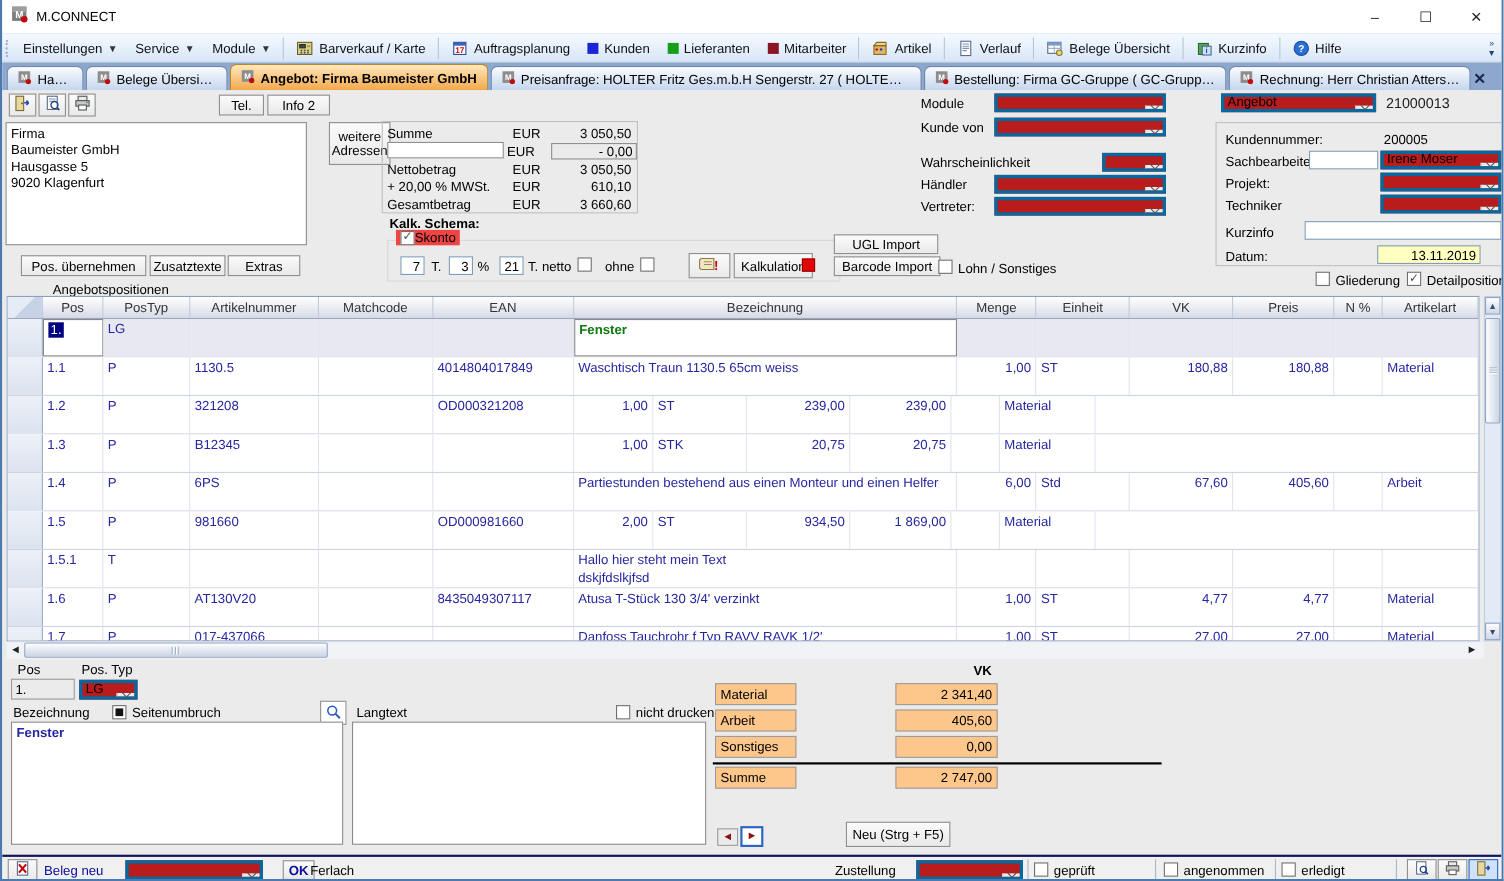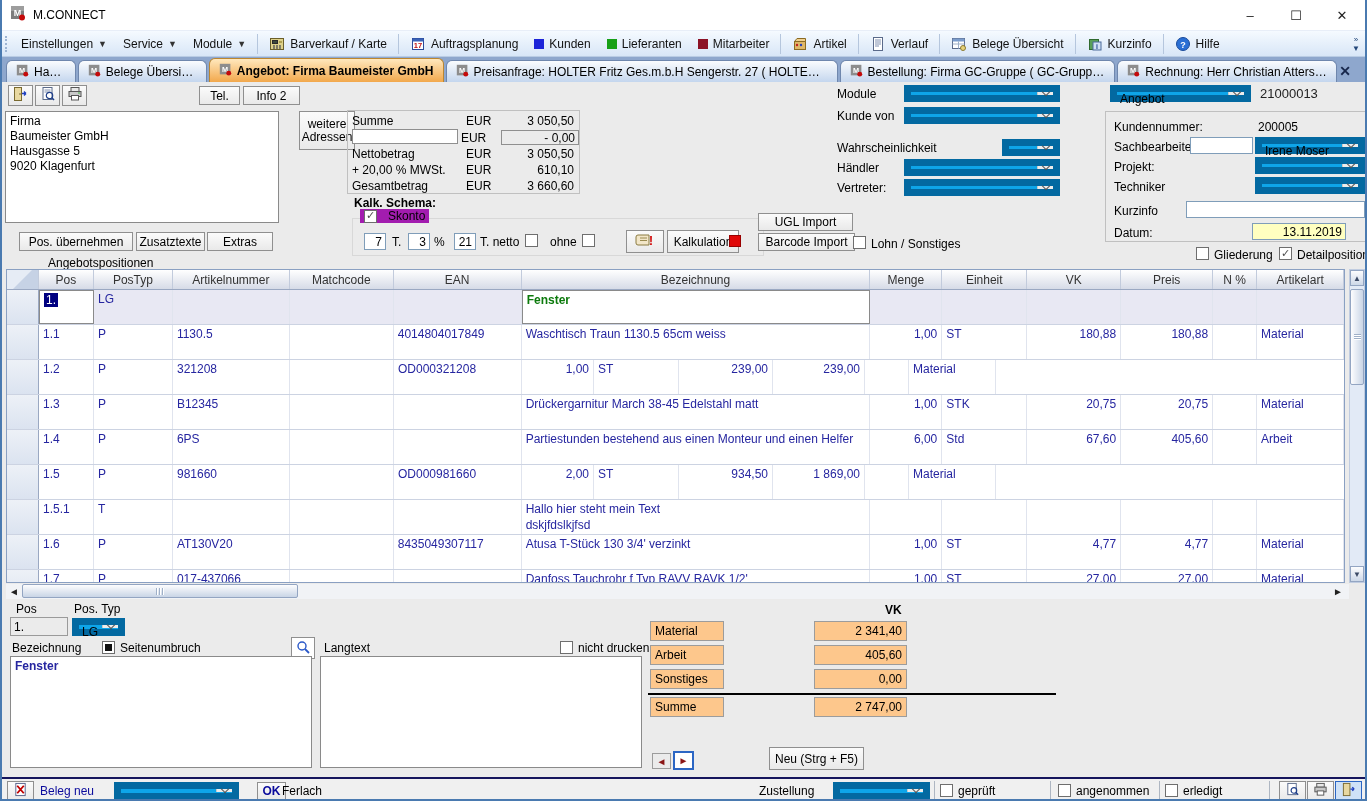--- a/index.html
+++ b/index.html
@@ -31,21 +31,21 @@
   .tab.active{background:linear-gradient(#ffe8bd,#f2a84c);font-weight:bold;border-color:#bb8630;height:24px;flex-shrink:0;}
   .tab-close{margin:0 14px 4px auto;font-size:14px;font-weight:bold;color:#17264a;line-height:14px;}
   
   .content{position:absolute;left:0;top:82px;width:1363px;height:695px;background:#ebebeb;font-size:12px;}
   .lbl{position:absolute;white-space:nowrap;color:#000;}
   .bold{font-weight:bold;}
   .btn{position:absolute;background:linear-gradient(#fbfbfb,#e9e9e9);border:1px solid #8f8f8f;display:flex;align-items:center;justify-content:center;font-size:12px;color:#000;text-align:center;margin-left:14px;}
   .ibtn{position:absolute;width:25px;height:21px;background:linear-gradient(#fbfbfb,#e9e9e9);border:1px solid #8f8f8f;display:flex;align-items:center;justify-content:center;}
   .tbox{position:absolute;background:#fff;border:1px solid #8a8a8a;padding:2px 4px;white-space:pre-line;line-height:15px;overflow:hidden;}
   .inp{position:absolute;background:#fff;border:1px solid #7f9db9;padding:0 3px;display:flex;align-items:center;font-size:12px;}
-  .combo{position:absolute;height:17px;background:#0ea5e9;border:7px solid #0369a1;display:flex;align-items:flex-start;}
+  .combo{position:absolute;height:17px;background:#b91c1c;border:3px solid #0369a1;display:flex;align-items:flex-end;}
   .combo .val{flex:1;padding:0 3px;display:flex;align-items:center;overflow:hidden;white-space:nowrap;font-size:12px;}
   .combo .dd{width:16px;background:#ececec;border-left:1px solid #c8c8c8;display:flex;align-items:center;justify-content:center;}
   .chev{width:6px;height:6px;border-right:1.5px solid #555;border-bottom:1.5px solid #555;transform:rotate(45deg);margin-top:-3px;}
   .cb{width:13px;height:13px;background:#fff;border:1px solid #6e6e6e;display:inline-flex;align-items:center;justify-content:center;flex:0 0 auto;}
   .cb.checked::after{content:"✓";font-size:11px;color:#4d4d4d;line-height:1;margin-top:-1px;}
   .cb.filled::after{content:"";width:7px;height:7px;background:#111;}
   .abs{position:absolute;}
   
   .sumbox{position:absolute;left:345px;top:28px;width:233px;height:84px;border:1px solid #c0c0c0;padding-top:2px;}
   .sumrow{display:flex;height:16px;align-items:center;}
@@ -351,21 +351,21 @@
         </div>
       <div class="sumrow">
           <span class="sl">Gesamtbetrag</span>
           <span class="sc">EUR</span>
           <span class="sv">3 660,60</span>
         </div>
     </div>
 
     <span class="lbl bold" style="left:352px;top:114px;">Kalk. Schema:</span>
     <div class="fieldset" style="left:350px;top:136px;width:412px;height:38px;"></div>
-    <span class="abs" style="left:358px;top:127px;background:#a21caf;padding:0 4px;display:flex;align-items:center;gap:11px;">
+    <span class="abs" style="left:358px;top:127px;background:#ef4444;padding:0 4px;display:flex;align-items:center;gap:0;">
       <span class="cb checked"></span>
       <span>Skonto</span>
     </span>
     <span class="inp" style="left:362px;top:151px;width:22px;height:17px;justify-content:flex-end;">7</span>
     <span class="lbl" style="left:390px;top:153px;">T.</span>
     <span class="inp" style="left:406px;top:151px;width:22px;height:17px;justify-content:flex-end;">3</span>
     <span class="lbl" style="left:432px;top:153px;">%</span>
     <span class="inp" style="left:452px;top:151px;width:22px;height:17px;justify-content:flex-end;">21</span>
     <span class="lbl" style="left:478px;top:153px;">T. netto</span>
     <span class="cb abs" style="left:523px;top:152px;"></span>
@@ -532,21 +532,20 @@
         <div class="cell c12">Material</div>
       </div>
 
       <div class="trow">
         <div class="cell c0"></div>
         <div class="cell c1">1.3</div>
         <div class="cell c2">P</div>
         <div class="cell c3">B12345</div>
         <div class="cell c4"></div>
         <div class="cell c5"></div>
-        <div class="cell c6">Drückergarnitur March 38-45 Edelstahl matt</div>
         <div class="cell c7 num">1,00</div>
         <div class="cell c8">STK</div>
         <div class="cell c9 num">20,75</div>
         <div class="cell c10 num">20,75</div>
         <div class="cell c11 num"></div>
         <div class="cell c12">Material</div>
       </div>
 
       <div class="trow">
         <div class="cell c0"></div>

